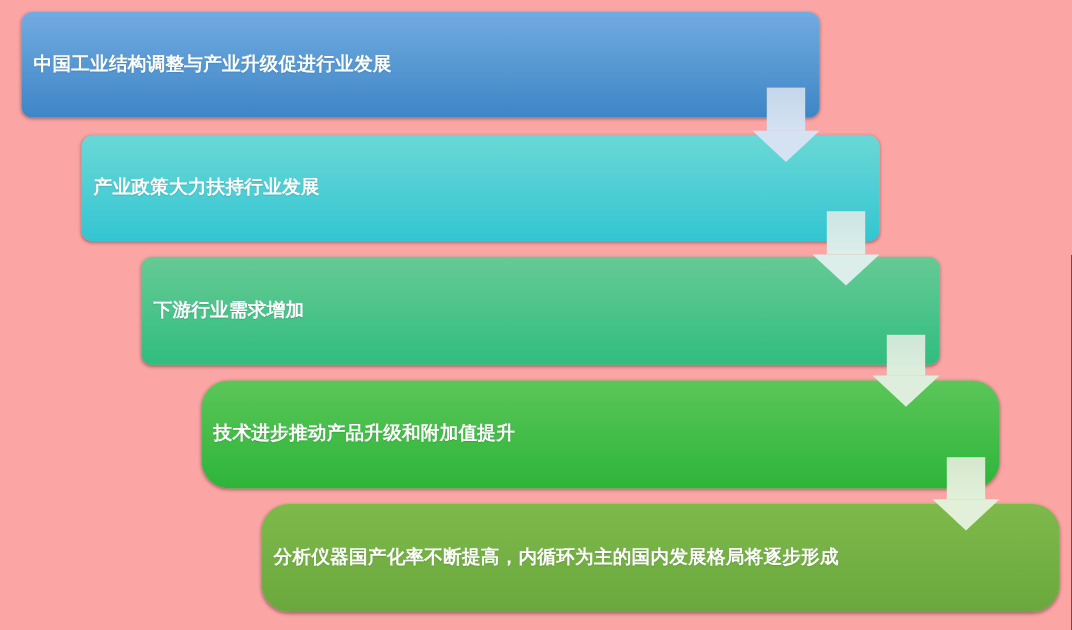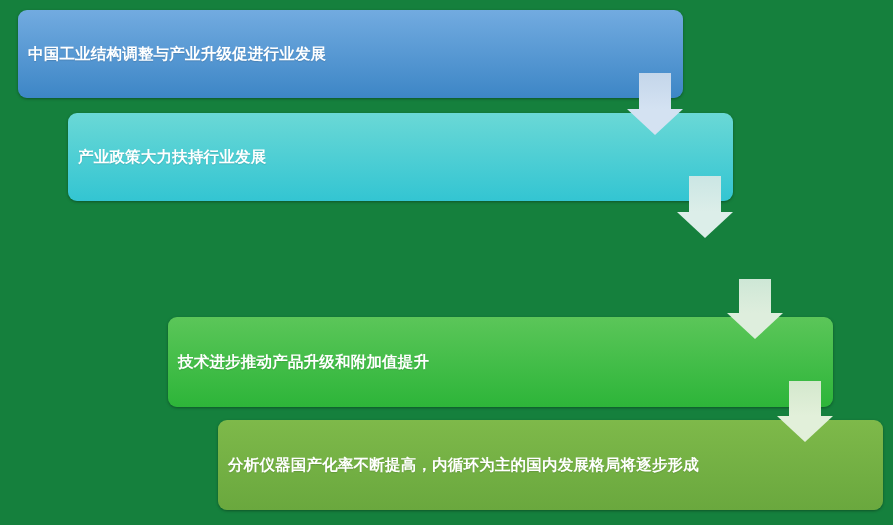--- a/index.html
+++ b/index.html
@@ -76,36 +76,39 @@
   }
 
   #arrow-1 { left: 627px; top: 73px;  width: 56px; height: 62px; }
   #arrow-2 { left: 677px; top: 176px; width: 56px; height: 62px; }
   #arrow-3 { left: 727px; top: 279px; width: 56px; height: 60px; }
   #arrow-4 { left: 777px; top: 381px; width: 56px; height: 61px; }
 </style>
 </head>
 <body>
 
-<div id="stage" style="background: #15803d;">
+<div id="stage" style="background: #fca5a5;">
 
   <div class="flow-box" id="box-1" style="background: linear-gradient(rgb(114, 171, 224) 0%, rgb(61, 134, 198) 100%);">
     <span class="box-label">中国工业结构调整与产业升级促进行业发展</span>
   </div>
 
   <div class="flow-box" id="box-2" style="background: linear-gradient(rgb(106, 216, 214) 0%, rgb(51, 197, 210) 100%);">
     <span class="box-label">产业政策大力扶持行业发展</span>
   </div>
 
+  <div class="flow-box" id="box-3" style="background: linear-gradient(rgb(102, 202, 149) 0%, rgb(48, 189, 127) 100%);">
+    <span class="box-label">下游行业需求增加</span>
+  </div>
 
-  <div class="flow-box" id="box-4" style="background: linear-gradient(rgb(91, 198, 89) 0%, rgb(45, 181, 57) 100%);">
+  <div class="flow-box" id="box-4" style="background: linear-gradient(rgb(91, 198, 89) 0%, rgb(45, 181, 57) 100%); border-radius: 23px;">
     <span class="box-label">技术进步推动产品升级和附加值提升</span>
   </div>
 
-  <div class="flow-box" id="box-5" style="background: linear-gradient(rgb(126, 185, 74) 0%, rgb(106, 168, 62) 100%);">
+  <div class="flow-box" id="box-5" style="background: linear-gradient(rgb(126, 185, 74) 0%, rgb(106, 168, 62) 100%); border-radius: 23px;">
     <span class="box-label">分析仪器国产化率不断提高，内循环为主的国内发展格局将逐步形成</span>
   </div>
 
   <div class="flow-arrow" id="arrow-1">
     <div class="shaft" style="width: 32px; height: 36px; background: linear-gradient(rgb(196, 214, 234) 0%, rgb(212, 226, 242) 100%);"></div>
     <div class="head" style="top: 36px; border-top: 26px solid rgb(212, 226, 242);"></div>
   </div>
 
   <div class="flow-arrow" id="arrow-2">
     <div class="shaft" style="width: 32px; height: 36px; background: linear-gradient(rgb(203, 230, 228) 0%, rgb(220, 238, 233) 100%);"></div>

